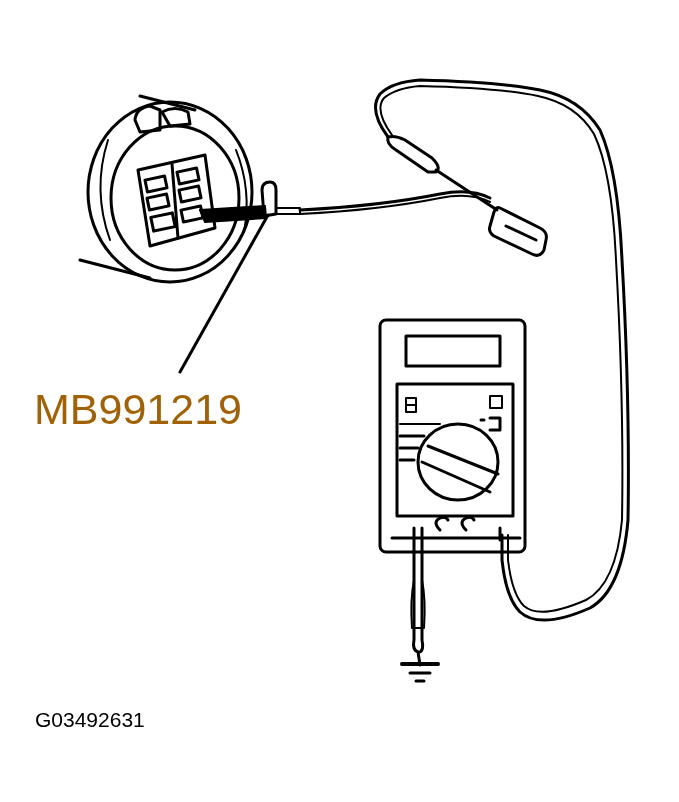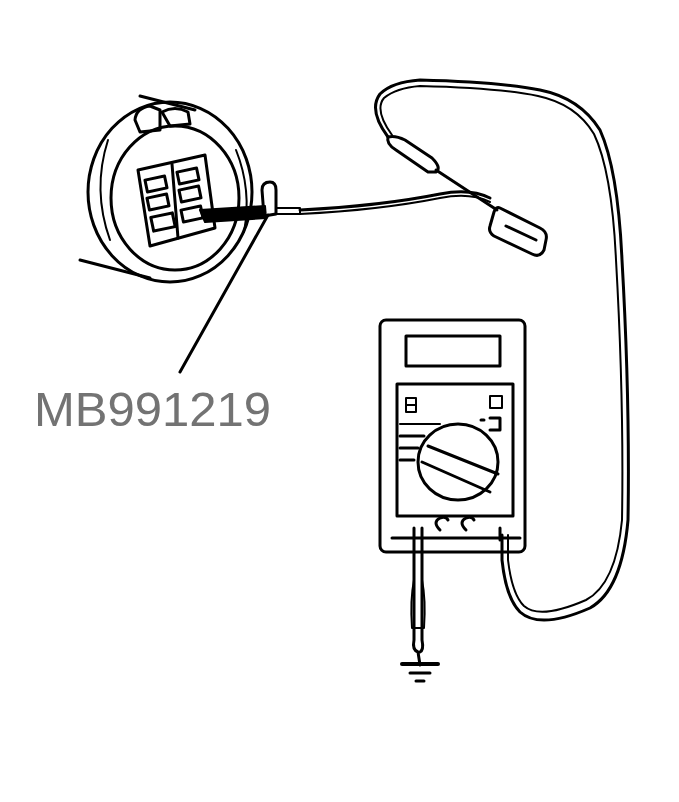--- a/index.html
+++ b/index.html
@@ -25,24 +25,24 @@
     .canvas svg {
       position: absolute;
       left: 0;
       top: 0;
     }
     .tool-label {
       position: absolute;
       left: 34px;
       top: 384px;
       font-family: "Liberation Sans", sans-serif;
-      font-size: 49px;
+      font-size: 43px;
       line-height: 50px;
       letter-spacing: 0px;
-      color: #737373;
+      color: #a16207;
       white-space: nowrap;
     }
     .figure-id {
       position: absolute;
       left: 35px;
       top: 707px;
       font-family: "Liberation Sans", sans-serif;
       font-size: 21px;
       line-height: 26px;
       color: #000;
@@ -146,13 +146,14 @@
     </g>
 
     <g>
       <line x1="402" y1="664" x2="438" y2="664" stroke-width="4"></line>
       <line x1="410" y1="673" x2="430" y2="673" stroke-width="3"></line>
       <line x1="416" y1="681" x2="424" y2="681" stroke-width="3"></line>
     </g>
   </svg>
 
   <div class="tool-label">MB991219</div>
+  <div class="figure-id">G03492631</div>
 </div>
 
 </body></html>

